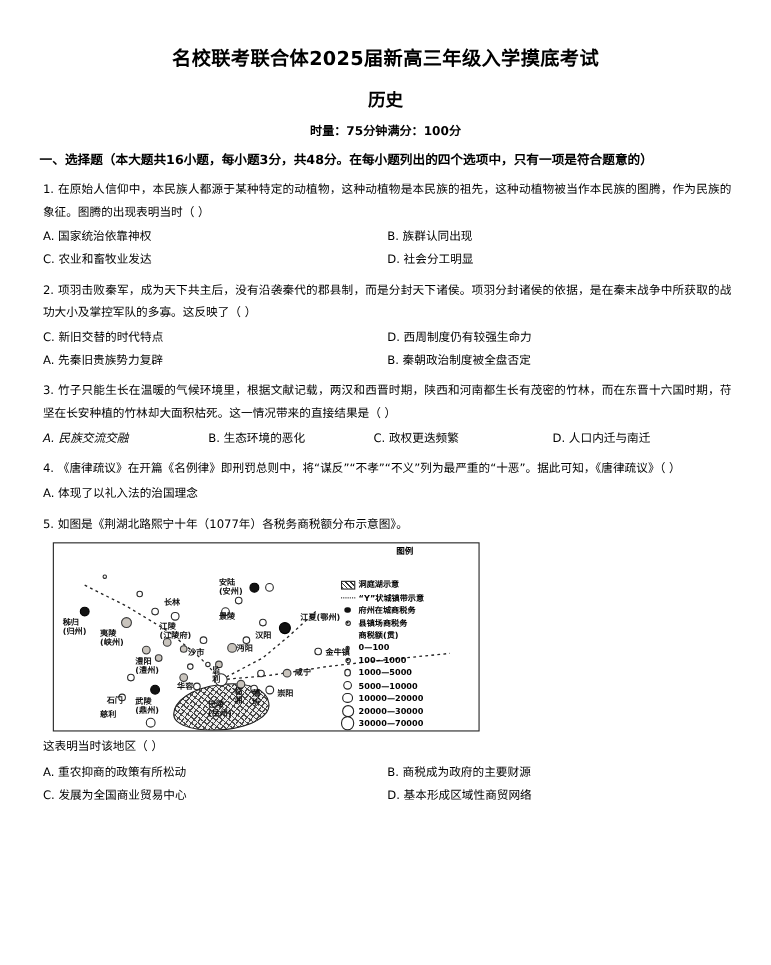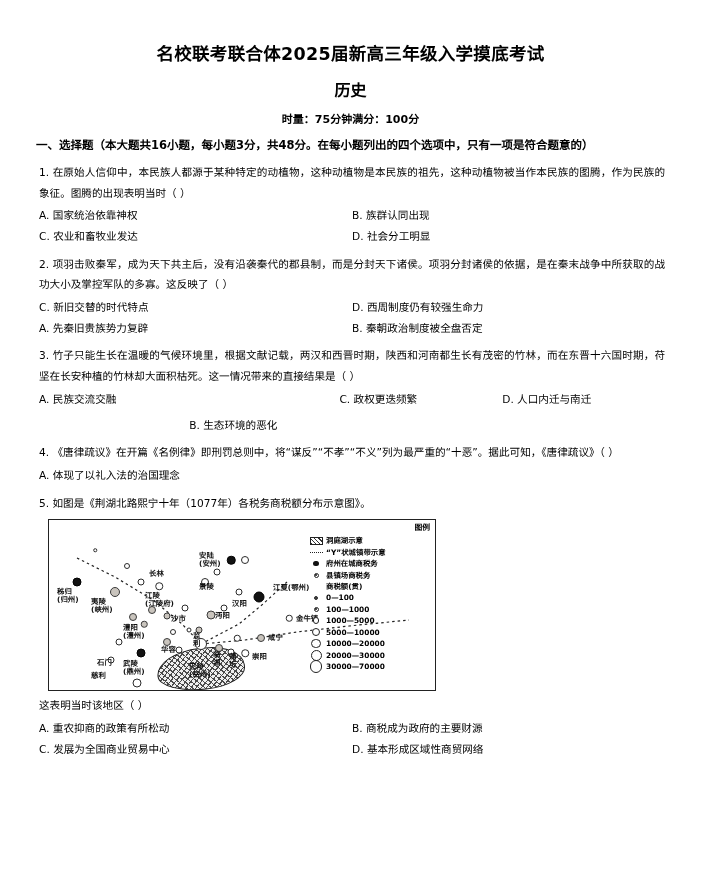--- a/index.html
+++ b/index.html
@@ -72,22 +72,22 @@
     font-size: 10.6px;
     line-height: 1.95;
     padding-left: 3px;
   }
   .opt-row .opt {
     flex: 0 0 auto;
   }
   .opt-row.two-col .opt {
     width: 50%;
   }
-  .opt-row.four-col .opt-a { width: 24%; }
-  .opt-row.four-col .opt-b { width: 24%; margin-top: 26px; }
+  .opt-row.four-col .opt-a { width: 24%; font-style: italic; }
+  .opt-row.four-col .opt-b { width: 24%; }
   .opt-row.four-col .opt-c { width: 26%; }
   .opt-row.four-col .opt-d { width: 26%; }
 
   
   .figure-wrap {
     margin: 6px 0 4px 0;
     padding-left: 12px;
   }
   .map-box {
     position: relative;
@@ -141,23 +141,23 @@
   .legend {
     position: absolute;
     right: 5px;
     top: 4px;
     width: 124px;
     font-size: 7.4px;
     line-height: 1.0;
     font-weight: bold;
   }
   .legend-title {
-    text-align: right;
+    text-align: center;
     font-size: 7.8px;
-    margin-bottom: 3px;
+    margin-bottom: 20px;
   }
   .legend-row {
     display: flex;
     align-items: center;
     height: 11.5px;
   }
   .legend-sym {
     width: 20px;
     flex: 0 0 20px;
     display: flex;

